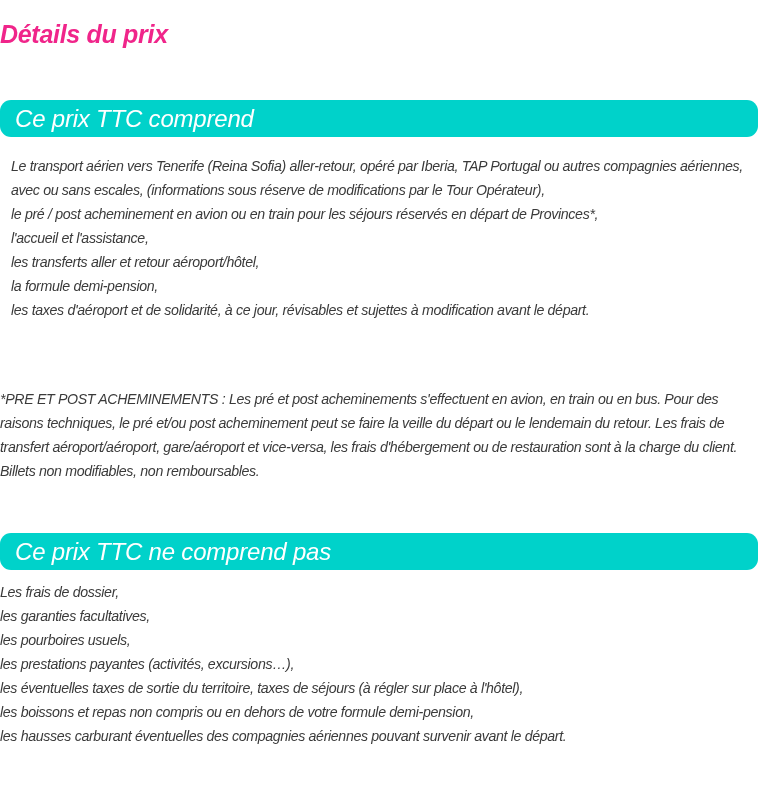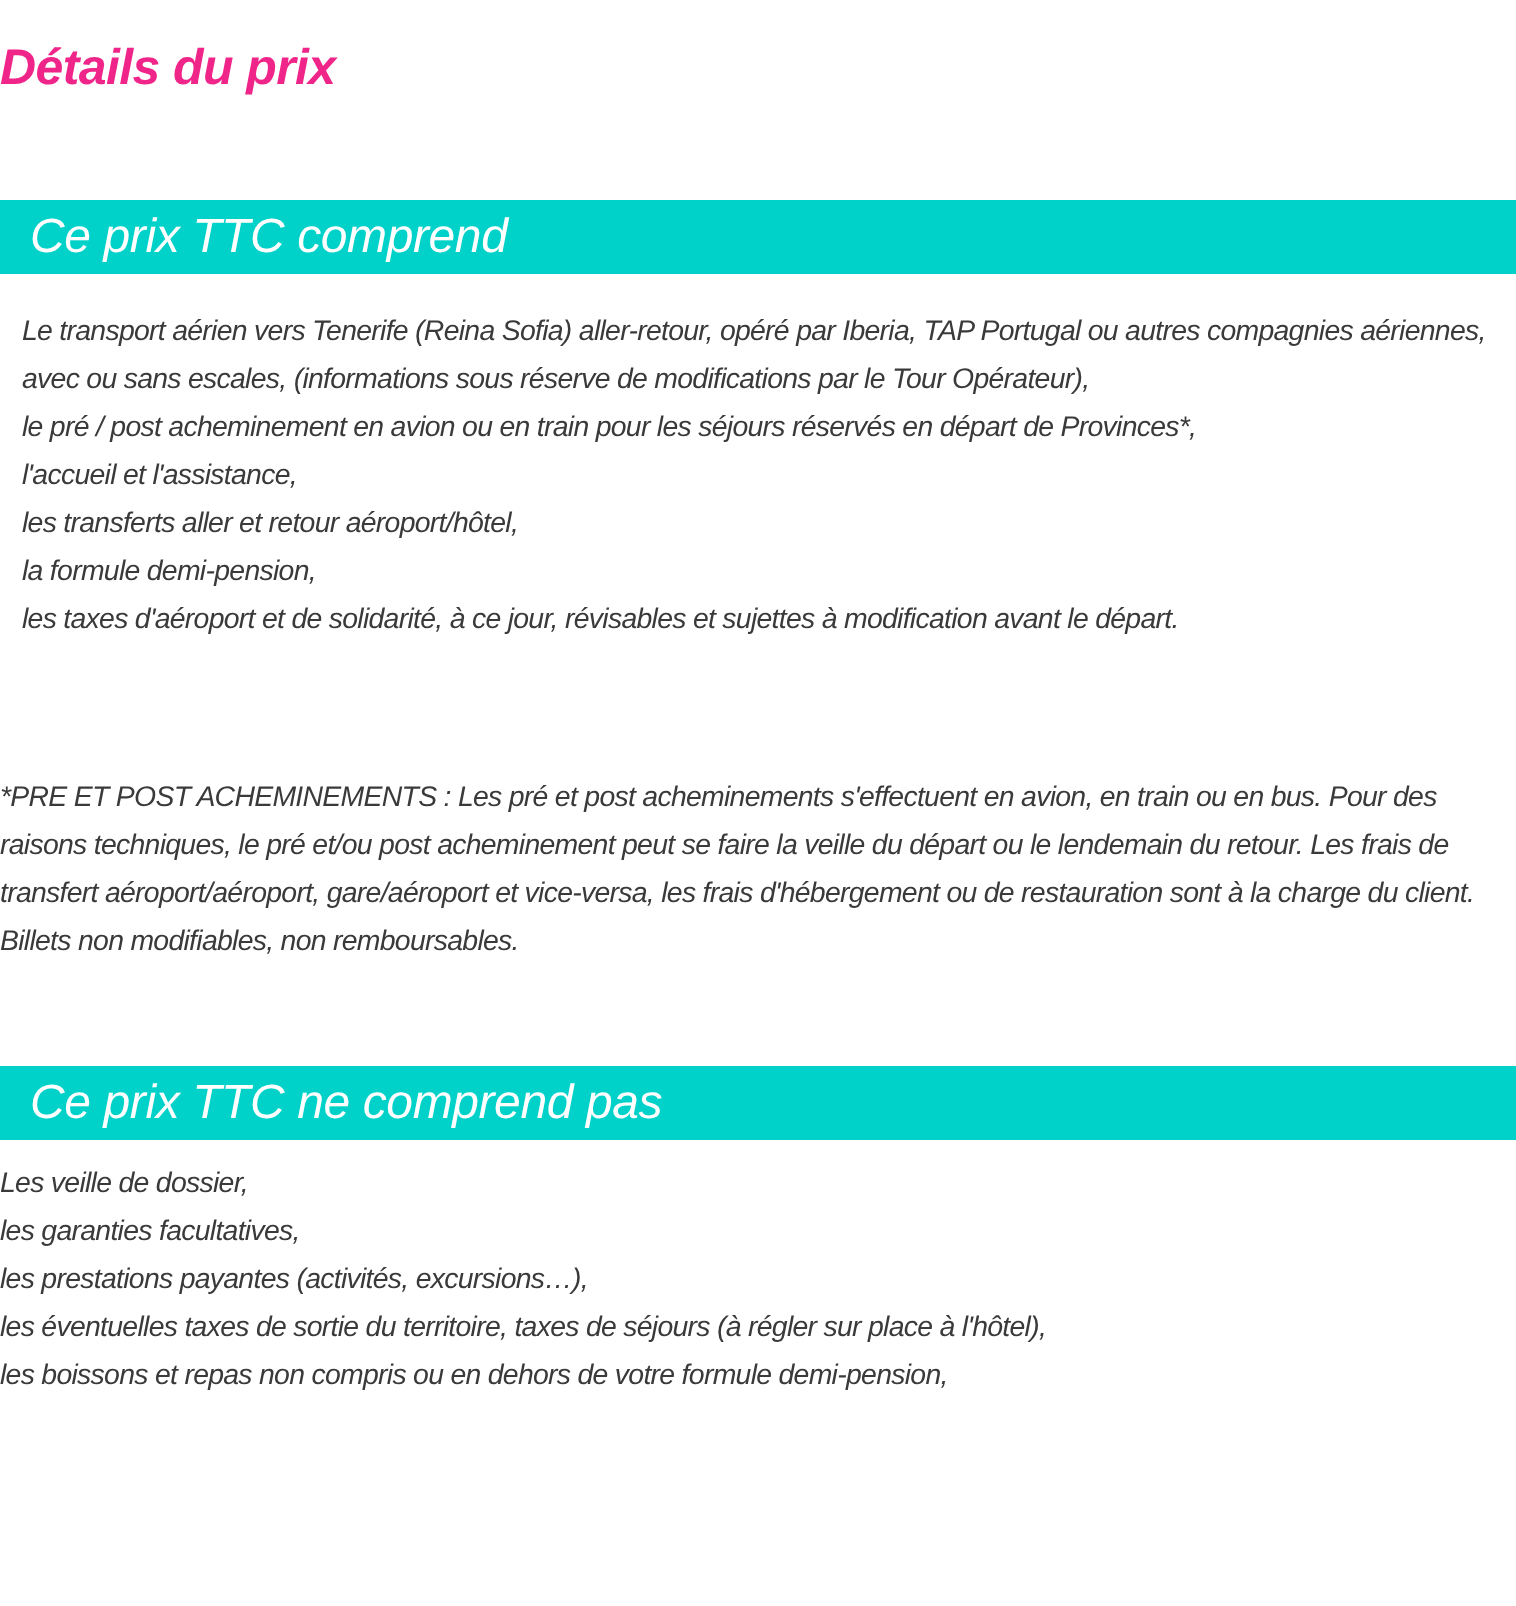--- a/index.html
+++ b/index.html
@@ -2,21 +2,21 @@
 <html><head>
 <meta charset="utf-8">
 <style>
   html, body { margin: 0; padding: 0; background: #ffffff; }
   body { width: 758px; height: 803px; position: relative; overflow: hidden;
          font-family: "Liberation Sans", "DejaVu Sans", sans-serif; }
   .title { position: absolute; left: 0; top: 18px; margin: 0;
            font-size: 25px; font-style: italic; font-weight: bold;
            color: #f0258a; letter-spacing: -0.3px; line-height: 32px; }
   .banner { position: absolute; left: 0; width: 758px; height: 37px;
-            background: #00d2ca; }
+            background: #00d2ca; border-radius: 11px; }
   .banner h2 { margin: 0; padding-left: 15px; font-size: 24px; font-style: italic;
                font-weight: normal; color: #ffffff; line-height: 37px; letter-spacing: -0.2px; }
   .banner-1 { top: 100px; }
   .banner-2 { top: 533px; }
   .content { position: absolute; left: 0; width: 758px; font-style: italic;
              font-size: 14.2px; color: #3a3a3a; line-height: 24px; letter-spacing: -0.35px; }
   .content p { margin: 0; }
   .content-1 { top: 154px; margin-left: 11px; }
   .note { position: absolute; left: 0; top: 387px; width: 752px; font-style: italic;
           font-size: 14.2px; color: #3a3a3a; line-height: 24px; letter-spacing: -0.35px; margin: 0; }
@@ -40,18 +40,20 @@
   <p>les taxes d'aéroport et de solidarité, à ce jour, révisables et sujettes à modification avant le départ.</p>
 </div>
 
 <p class="note">*PRE ET POST ACHEMINEMENTS : Les pré et post acheminements s'effectuent en avion, en train ou en bus. Pour des raisons techniques, le pré et/ou post acheminement peut se faire la veille du départ ou le lendemain du retour. Les frais de transfert aéroport/aéroport, gare/aéroport et vice-versa, les frais d'hébergement ou de restauration sont à la charge du client. Billets non modifiables, non remboursables.</p>
 
 <div class="banner banner-2">
   <h2>Ce prix TTC ne comprend pas</h2>
 </div>
 
 <div class="content content-2">
-  <p>Les veille de dossier,</p>
+  <p>Les frais de dossier,</p>
   <p>les garanties facultatives,</p>
+  <p>les pourboires usuels,</p>
   <p>les prestations payantes (activités, excursions…),</p>
   <p>les éventuelles taxes de sortie du territoire, taxes de séjours (à régler sur place à l'hôtel),</p>
   <p>les boissons et repas non compris ou en dehors de votre formule demi-pension,</p>
+  <p>les hausses carburant éventuelles des compagnies aériennes pouvant survenir avant le départ.</p>
 </div>
 
 </body></html>

